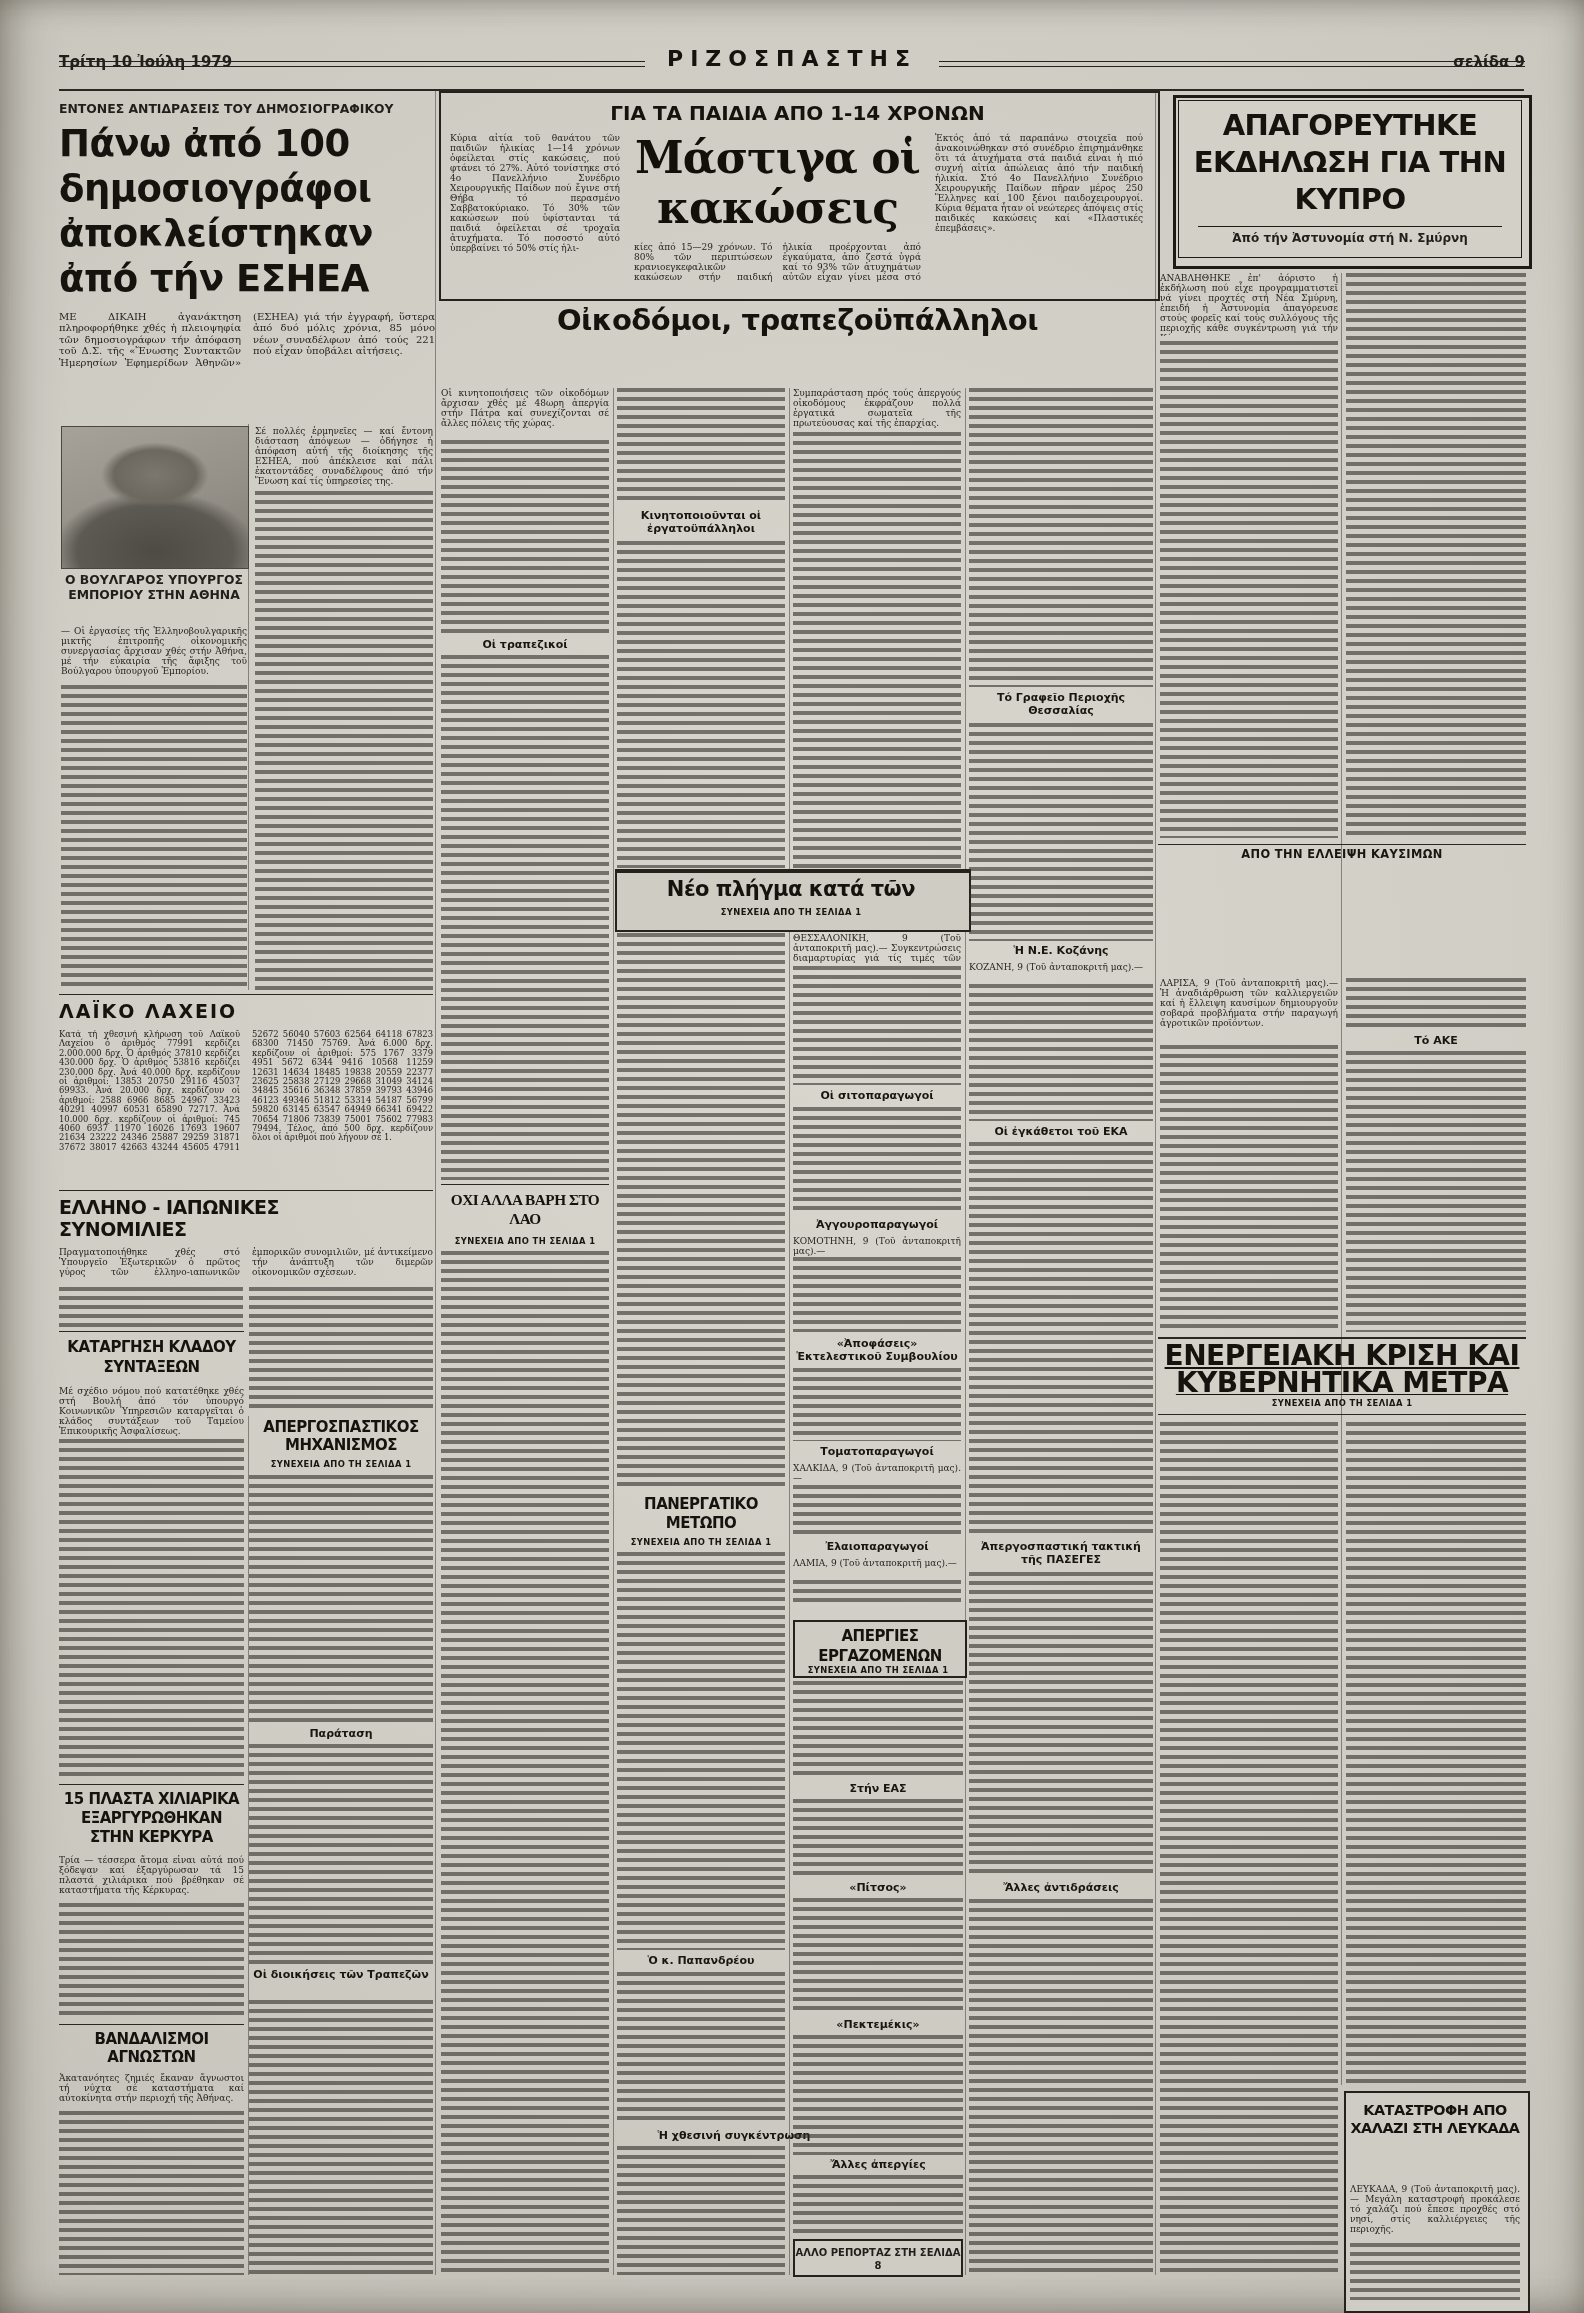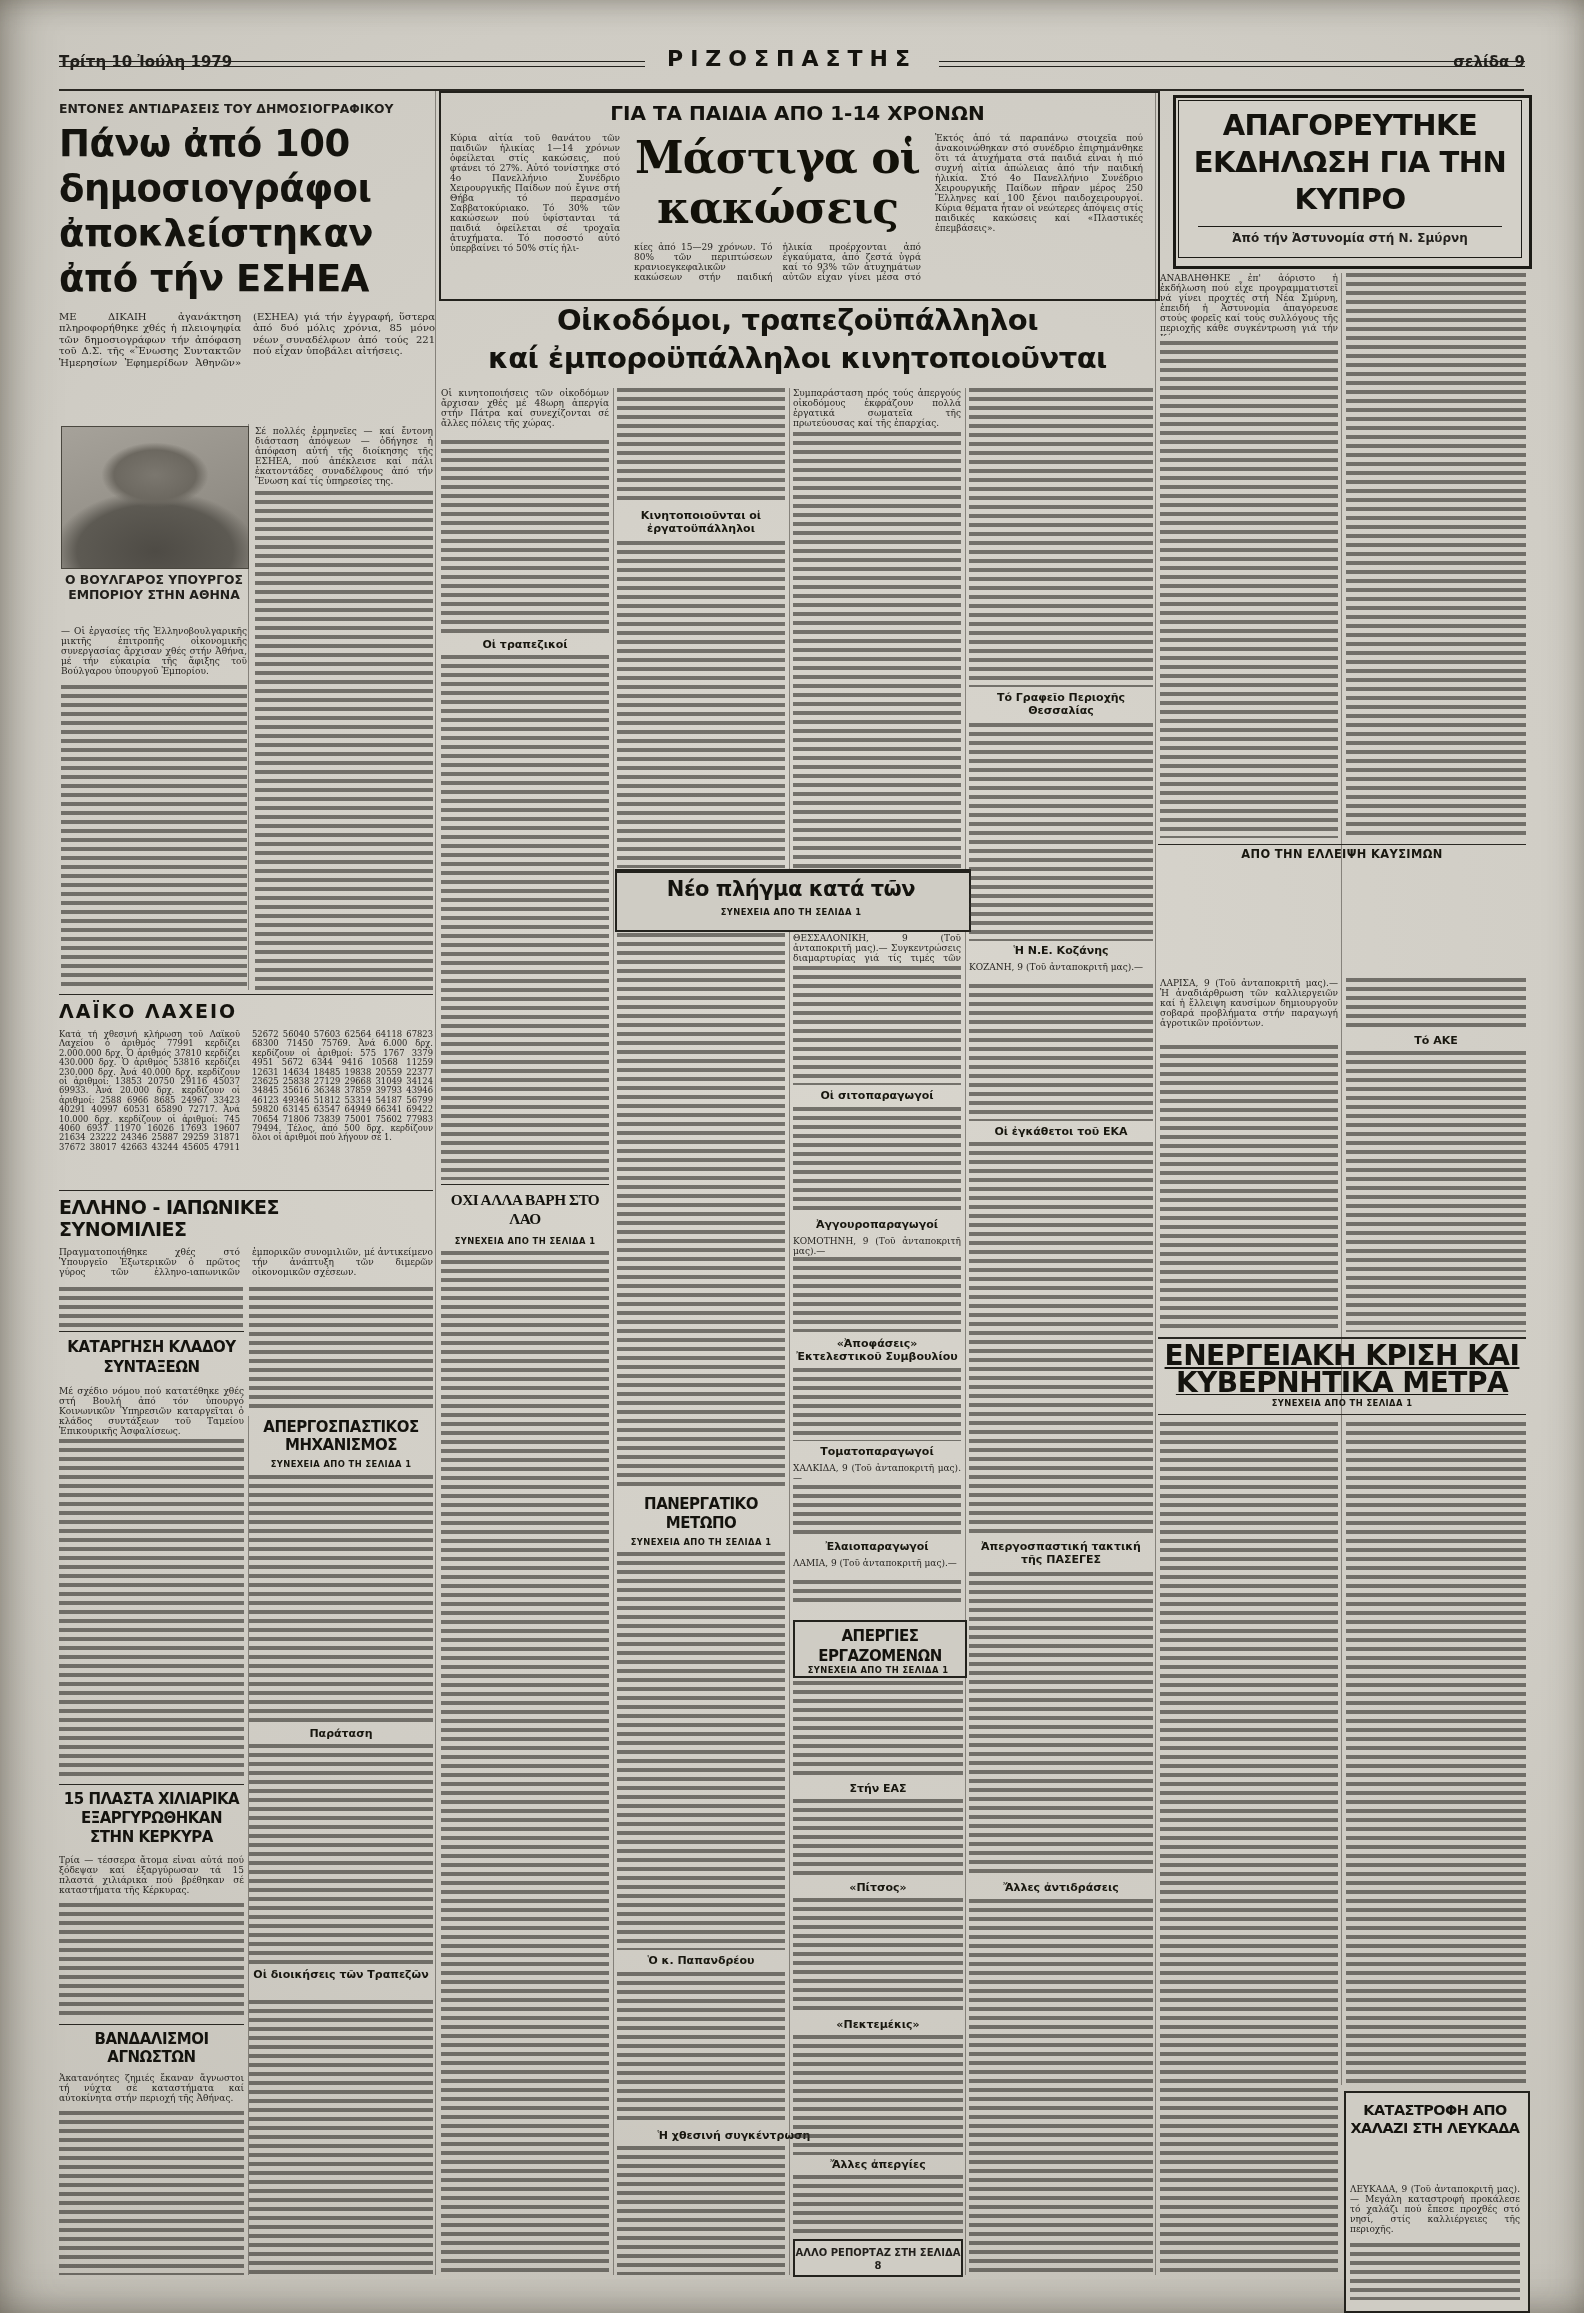--- a/index.html
+++ b/index.html
@@ -122,21 +122,20 @@
   <div class="abs hr" style="left:1158px;top:1414px;width:368px;height:1px;"></div>
   <div class="abs fill" style="left:1160px;top:1422px;width:178px;height:853px;"></div>
   <div class="abs fill" style="left:1346px;top:1422px;width:180px;height:663px;"></div>
 
   <div class="abs frame" style="left:1344px;top:2091px;width:182px;height:218px;"></div>
   <div class="abs hl c" style="left:1350px;top:2101px;width:170px;height:79px;font-size:14.4px;line-height:18px;">ΚΑΤΑΣΤΡΟΦΗ ΑΠΟ ΧΑΛΑΖΙ ΣΤΗ ΛΕΥΚΑΔΑ</div>
   <div class="abs txt" style="left:1350px;top:2184px;width:170px;height:55px;">ΛΕΥΚΑΔΑ, 9 (Τοῦ ἀνταποκριτῆ μας).— Μεγάλη καταστροφή προκάλεσε τό χαλάζι πού ἔπεσε προχθές στό νησί, στίς καλλιέργειες τῆς περιοχῆς.</div>
   <div class="abs fill" style="left:1350px;top:2243px;width:170px;height:57px;"></div>
 
   <div class="abs hl c" style="left:439px;top:303px;width:717px;height:38px;font-size:29px;">Οἰκοδόμοι, τραπεζοϋπάλληλοι</div>
-  <div class="abs hl c" style="left:439px;top:341px;width:717px;height:40px;font-size:29px;">καί ἐμποροϋπάλληλοι κινητοποιοῦνται</div>
 
   <div class="abs txt" style="left:441px;top:388px;width:168px;height:48px;">Οἱ κινητοποιήσεις τῶν οἰκοδόμων ἄρχισαν χθές μέ 48ωρη ἀπεργία στήν Πάτρα καί συνεχίζονται σέ ἄλλες πόλεις τῆς χώρας.</div>
   <div class="abs fill" style="left:441px;top:440px;width:168px;height:194px;"></div>
   <div class="abs sub" style="left:441px;top:638px;width:168px;height:14px;">Οἱ τραπεζικοί</div>
   <div class="abs fill" style="left:441px;top:655px;width:168px;height:525px;"></div>
   <div class="abs hr" style="left:441px;top:1184px;width:168px;height:1px;"></div>
   <div class="abs hl c" style="left:441px;top:1190px;width:168px;height:42px;font-size:15.3px;line-height:19px;font-family:Liberation Serif, serif;">ΟΧΙ ΑΛΛΑ ΒΑΡΗ ΣΤΟ ΛΑΟ</div>
   <div class="abs tag" style="left:441px;top:1236px;width:168px;height:11px;">ΣΥΝΕΧΕΙΑ ΑΠΟ ΤΗ ΣΕΛΙΔΑ 1</div>
   <div class="abs fill" style="left:441px;top:1251px;width:168px;height:1024px;"></div>
 

